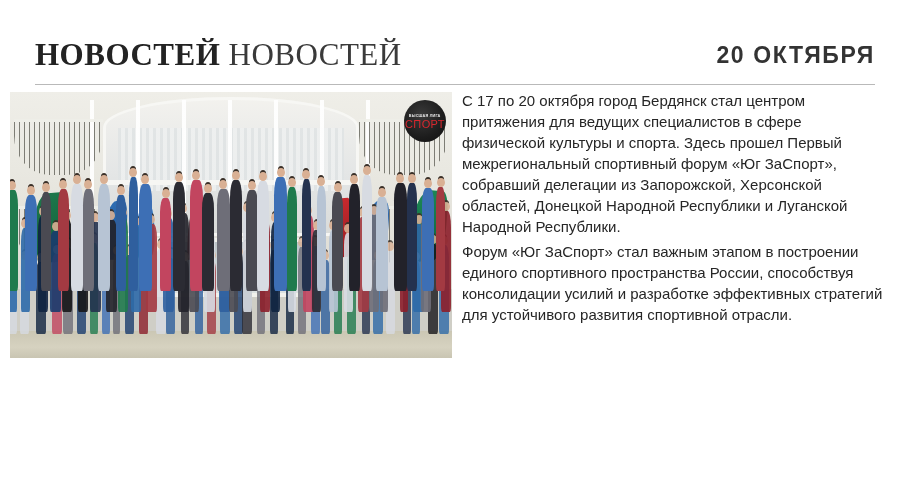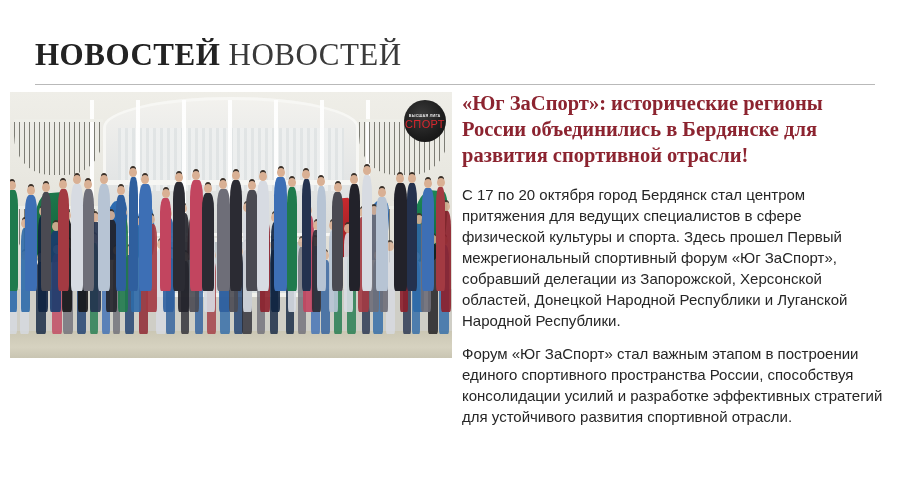--- a/index.html
+++ b/index.html
@@ -242,33 +242,34 @@
     margin: 0 0 16px 0;
   }
   .article-body p {
     font-family: "Liberation Sans", sans-serif;
     font-size: 15px;
     line-height: 21px;
     color: #262626;
     margin: 0;
   }
   .article-body p + p {
-    margin-top: 12px;
+    margin-top: 4px;
   }
 </style>
 </head>
 <body>
 
 <div class="page">
 
   <div class="masthead">
     <div class="masthead-title">
       <span class="word-strong">НОВОСТЕЙ</span>
       <span class="word-light">НОВОСТЕЙ</span>
     </div>
+    <div class="masthead-date">20 ОКТЯБРЯ</div>
     <div class="masthead-rule"></div>
   </div>
 
   <div class="photo-frame">
     <div class="photo">
 
       <div class="ph-building"></div>
       <div class="ph-bay"></div>
       <div class="ph-mullions"></div>
 
@@ -389,20 +390,19 @@
 
       <div class="ph-watermark">
         <span class="wm-top">ВЫСШАЯ ЛИГА</span>
         <span class="wm-main">СПОРТ</span>
       </div>
 
     </div>
   </div>
 
   <div class="article">
-    <h1 class="article-headline">«Юг ЗаСпорт»: исторические регионы России объединились в Бердянске для развития спортивной отрасли!</h1>
     <div class="article-body">
       <p>С 17 по 20 октября город Бердянск стал центром притяжения для ведущих специалистов в сфере физической культуры и спорта. Здесь прошел Первый межрегиональный спортивный форум «Юг ЗаСпорт», собравший делегации из Запорожской, Херсонской областей, Донецкой Народной Республики и Луганской Народной Республики.</p>
       <p>Форум «Юг ЗаСпорт» стал важным этапом в построении единого спортивного пространства России, способствуя консолидации усилий и разработке эффективных стратегий для устойчивого развития спортивной отрасли.</p>
     </div>
   </div>
 
 </div>
 
 </body></html>

